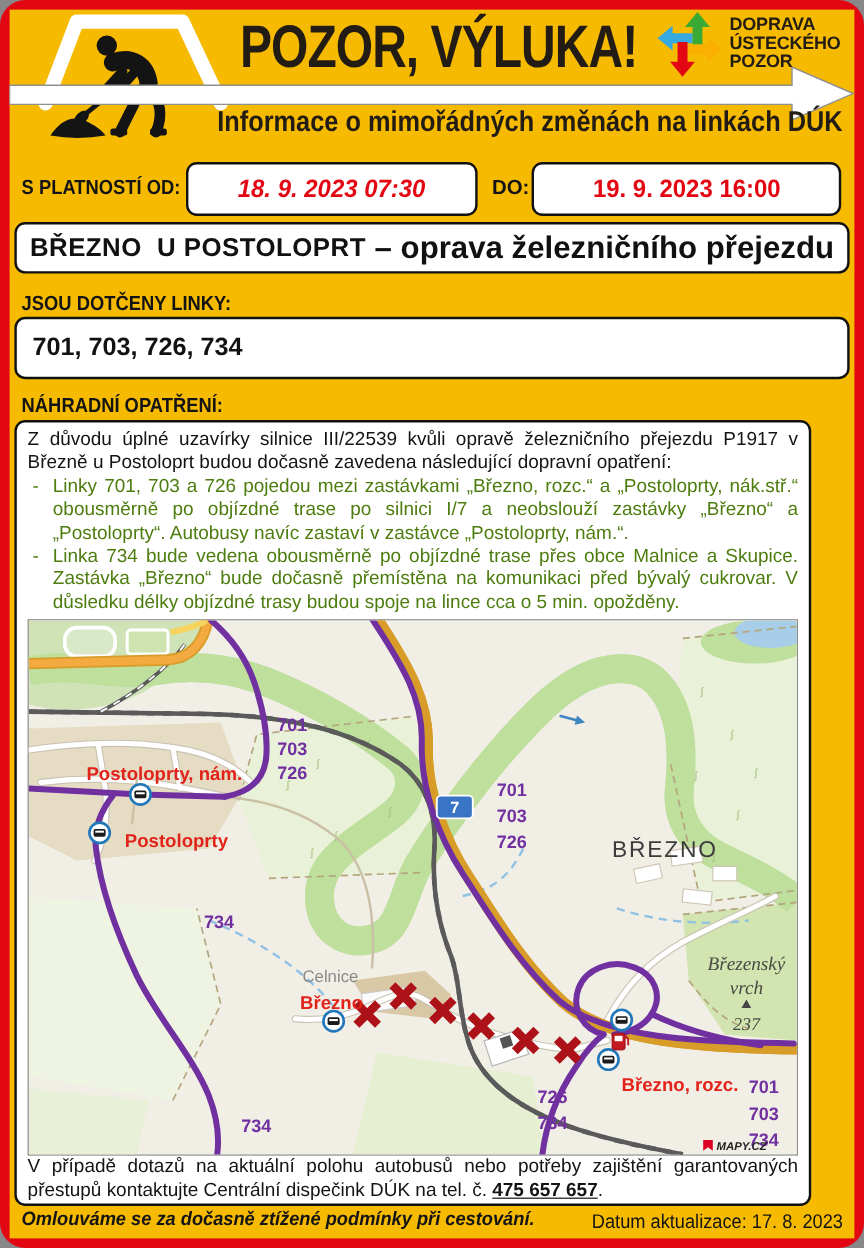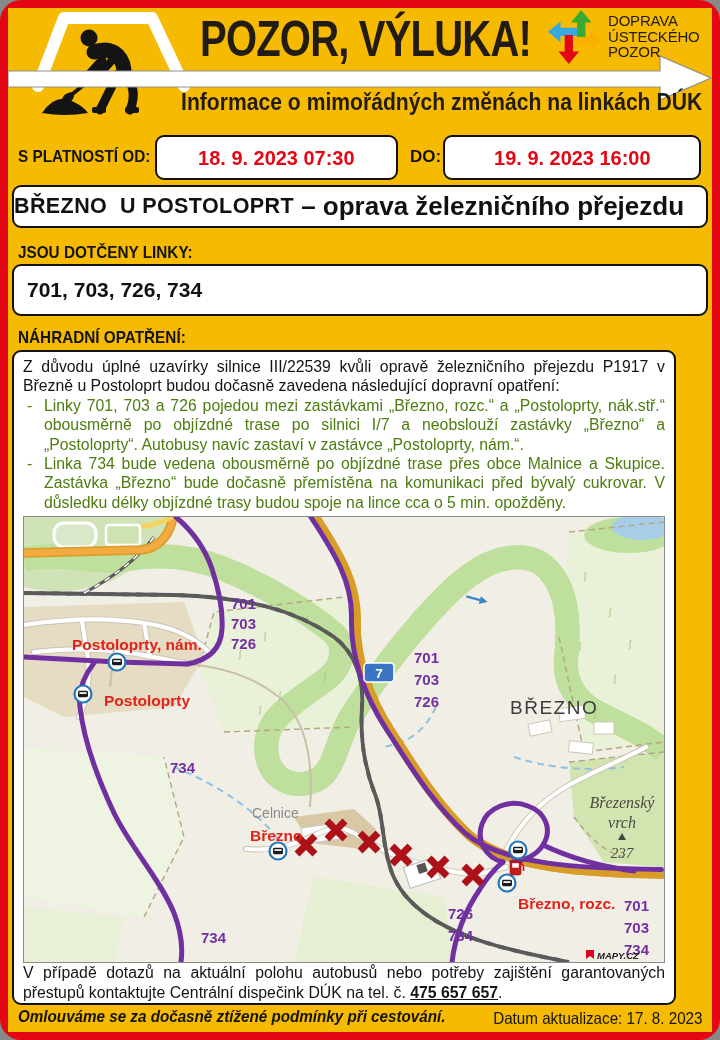--- a/index.html
+++ b/index.html
@@ -19,28 +19,28 @@
   
   .stripe{left:8px;top:72px;width:190px;height:15px;background:#b5b5b5;}
   .main-title{
     left:200px;top:10px;font-size:50px;font-weight:800;letter-spacing:-1px;
     color:#221c14;transform:scaleX(.8);transform-origin:0 0;white-space:nowrap;
   }
   .subtitle{
     right:18px;top:88px;font-size:24px;font-weight:700;color:#221c14;
     transform:scaleX(.88);transform-origin:100% 0;white-space:nowrap;
   }
-  .logo-text{left:608px;top:13px;font-size:15px;line-height:15.5px;font-weight:400;color:#221c14;letter-spacing:-0.2px;}
+  .logo-text{left:608px;top:13px;font-size:15px;line-height:15.5px;font-weight:700;color:#221c14;letter-spacing:-0.2px;}
 
   
   .lbl{font-size:17px;font-weight:700;color:#141414;}
   .wbox{position:absolute;background:#fff;border:2.5px solid #111;border-radius:9px;}
   .datebox{display:flex;align-items:center;justify-content:center;}
   .datetxt{color:#e30613;font-size:21px;font-weight:700;white-space:nowrap;transform:scaleX(.95);}
-  .titlebox{display:flex;align-items:center;white-space:pre;}
+  .titlebox{display:flex;align-items:center;justify-content:center;white-space:pre;}
   .title-place{font-size:21.5px;font-weight:800;color:#111;letter-spacing:.4px;}
   .title-rest{font-size:26px;font-weight:700;color:#111;}
   .linesbox{display:flex;align-items:center;padding-left:13px;}
   .linestxt{font-size:21px;font-weight:700;color:#111;}
 
   
   .bigbox{left:12px;top:350px;width:664px;height:655px;padding:5px 9px 0 9px;}
   .bigbox p{margin:0;text-align:justify;font-size:15.8px;line-height:19.4px;color:#141414;}
   .blist{margin:0;padding:0;list-style:none;}
   .blist li{position:relative;padding-left:21px;text-align:justify;font-size:15.8px;line-height:19.4px;color:#4d7c0f;}
@@ -94,21 +94,21 @@
     <polygon points="53,31 41,21 41,27 25,27 25,35 41,35 41,41" fill="#f9b000"></polygon>
     <polygon points="21,53 11,41 17,41 17,25 25,25 25,41 31,41" fill="#e30613"></polygon>
   </svg>
   <div class="abs logo-text">
     <div>DOPRAVA</div>
     <div>ÚSTECKÉHO</div>
     <div>POZOR</div>
   </div>
 
   <div class="abs lbl cond" style="left:18px;top:147px;">S PLATNOSTÍ OD:</div>
-  <div class="wbox datebox" style="left:155px;top:135px;width:243px;height:45px;">
+  <div class="wbox datebox" style="left:155px;top:135px;width:243px;height:45px;font-style:italic;">
     <span class="datetxt">18. 9. 2023 07:30</span>
   </div>
   <div class="abs lbl" style="left:410px;top:147px;">DO:</div>
   <div class="wbox datebox" style="left:443px;top:135px;width:258px;height:45px;">
     <span class="datetxt">19. 9. 2023 16:00</span>
   </div>
 
   <div class="wbox titlebox" style="left:12px;top:185px;width:696px;height:43px;">
     <span class="title-place">BŘEZNO  U POSTOLOPRT</span><span class="title-rest"> – oprava železničního přejezdu</span>
   </div>

